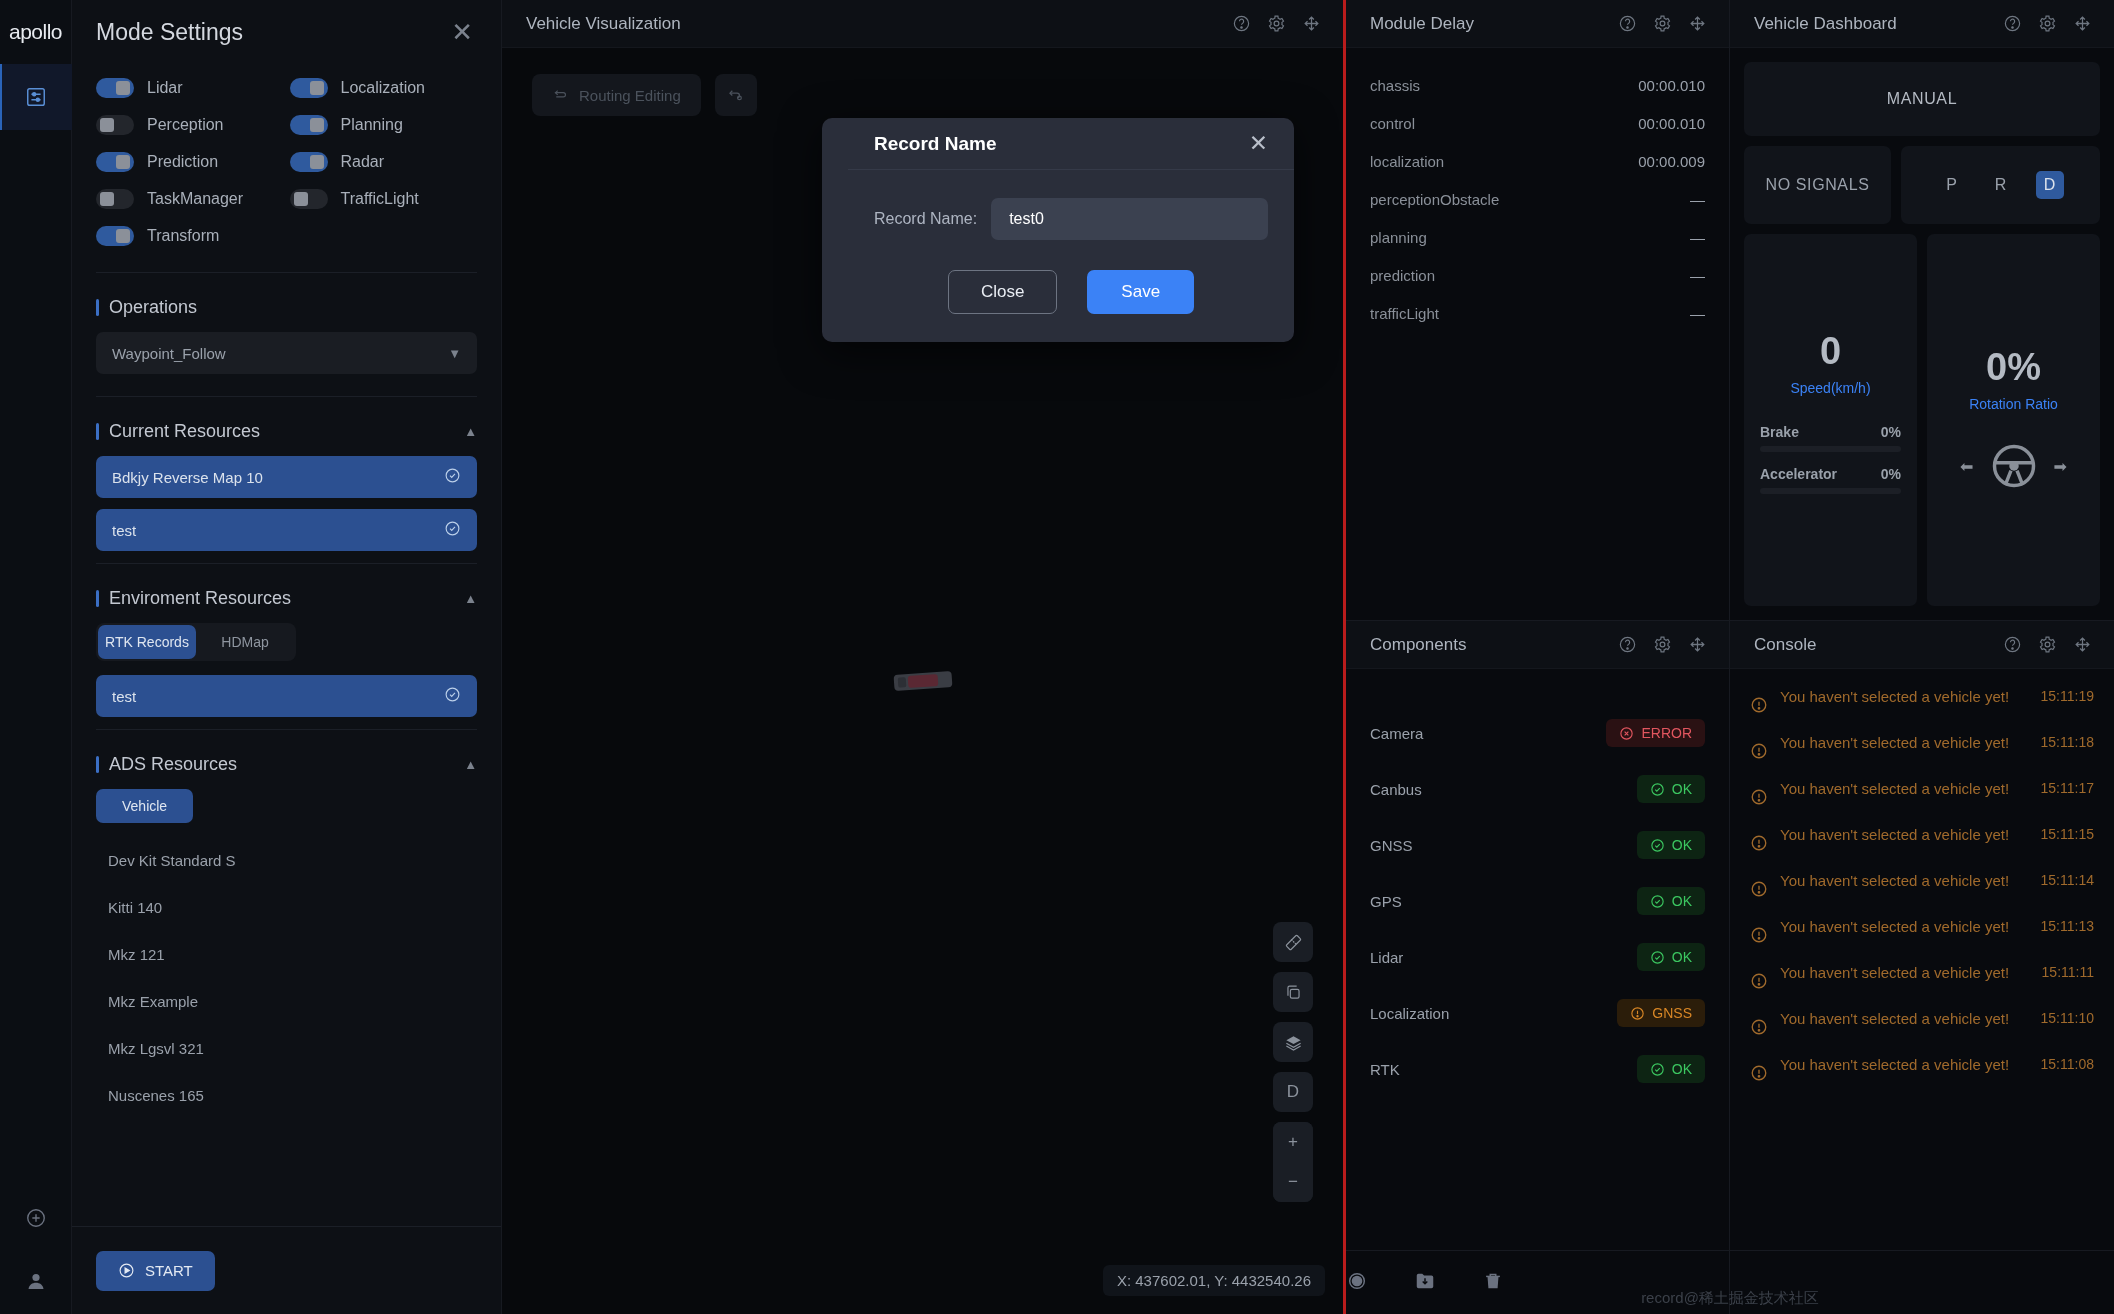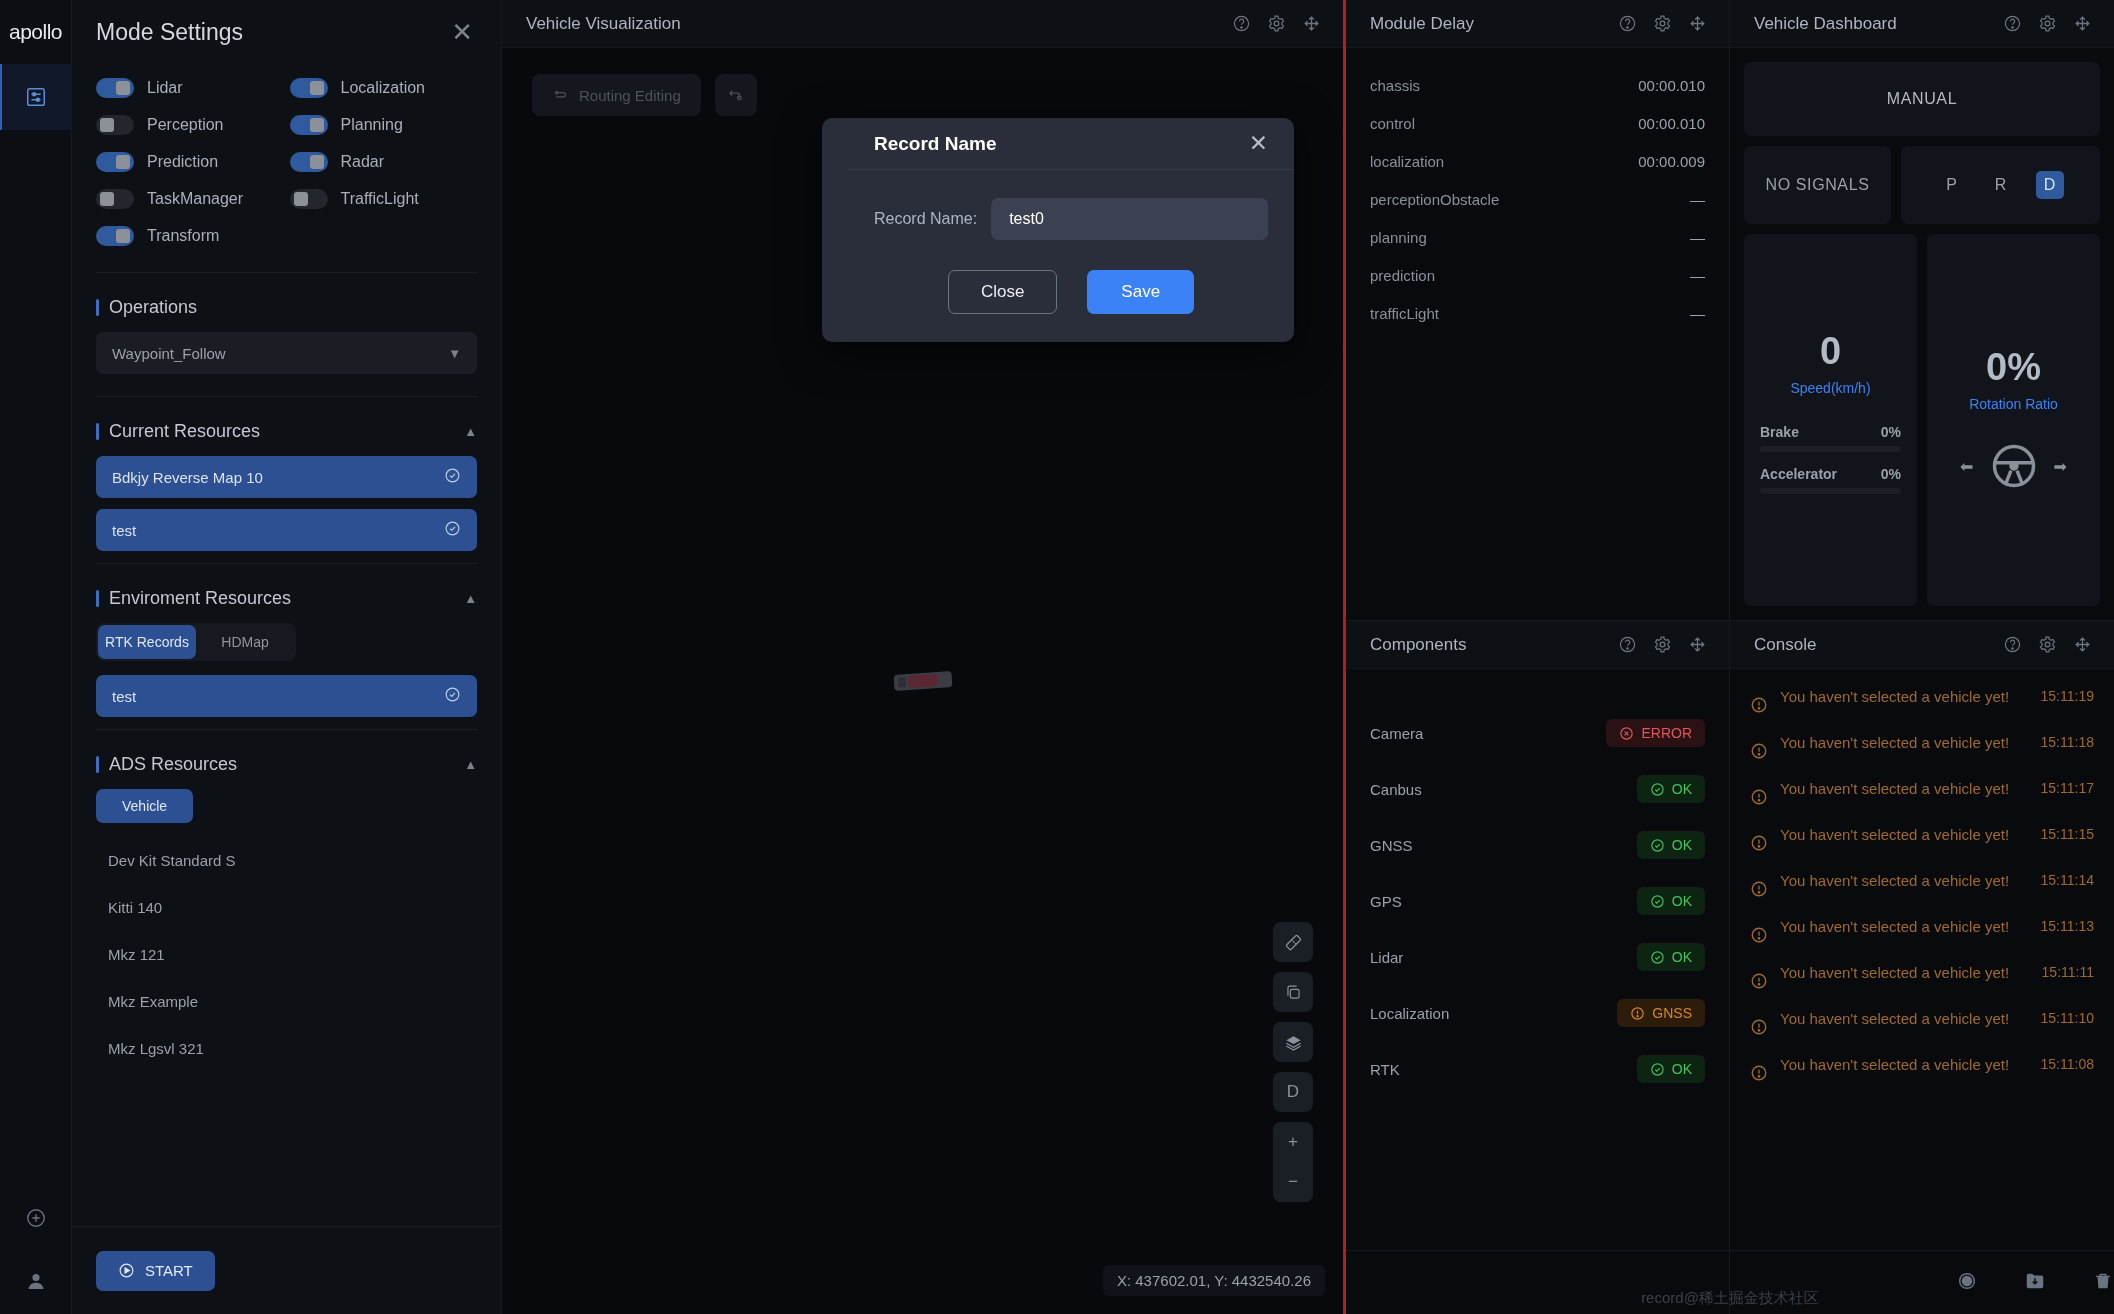--- a/index.html
+++ b/index.html
@@ -205,21 +205,21 @@
   .badge.ok { background: #0d2413; color: #3cc861; }
   .badge.error { background: #2a1113; color: #e2565f; }
   .badge.warn { background: #2b1d0a; color: #d98726; }
 
   
   .con-row { display: flex; align-items: flex-start; gap: 12px; padding: 7px 0; }
   .con-ico { flex: 0 0 18px; margin-top: 10px; color: #a06a2c; }
   .con-msg { flex: 1; font-size: 15px; line-height: 1.5; color: #a06a2c; }
   .con-time { font-size: 14px; color: #a06a2c; white-space: nowrap; margin-top: 2px; }
 
-  .rfoot { height: 64px; border-top: 1px solid #171a21; display: flex; align-items: center; justify-content: flex-end; gap: 46px; color: #6b7280; position: relative; }
+  .rfoot { height: 64px; border-top: 1px solid #171a21; display: flex; align-items: center; justify-content: flex-start; gap: 46px; color: #6b7280; position: relative; }
   .watermark { position: absolute; left: 50%; transform: translateX(-50%); bottom: 6px; font-size: 15px; color: #3b4049; white-space: nowrap; }
 
   
   .modal {
     position: absolute; left: 822px; top: 118px;
     width: 472px; background: #2a2e3a;
     border-radius: 10px; box-shadow: 0 10px 40px rgba(0,0,0,.6);
     z-index: 50; overflow: hidden; padding-left: 26px;
   }
   .mod-head {
@@ -408,20 +408,21 @@
         </div>
         <span class="chev">▲</span>
       </div>
       <div class="pill">Vehicle</div>
       <div id="vehList">
           <div class="veh-item">Dev Kit Standard S</div>
           <div class="veh-item">Kitti 140</div>
           <div class="veh-item">Mkz 121</div>
           <div class="veh-item">Mkz Example</div>
           <div class="veh-item">Mkz Lgsvl 321</div>
+          <div class="veh-item">Nuscenes 165</div>
         </div>
     </div>
 
     <div class="sb-foot">
       <button class="start-btn">
         <svg width="17" height="17" viewBox="0 0 24 24" fill="none" stroke="currentColor" stroke-width="1.6">
           <circle cx="12" cy="12" r="9"></circle>
             <path d="M10 8.5l6 3.5-6 3.5z" fill="currentColor"></path>
         </svg>
         <span>START</span>

